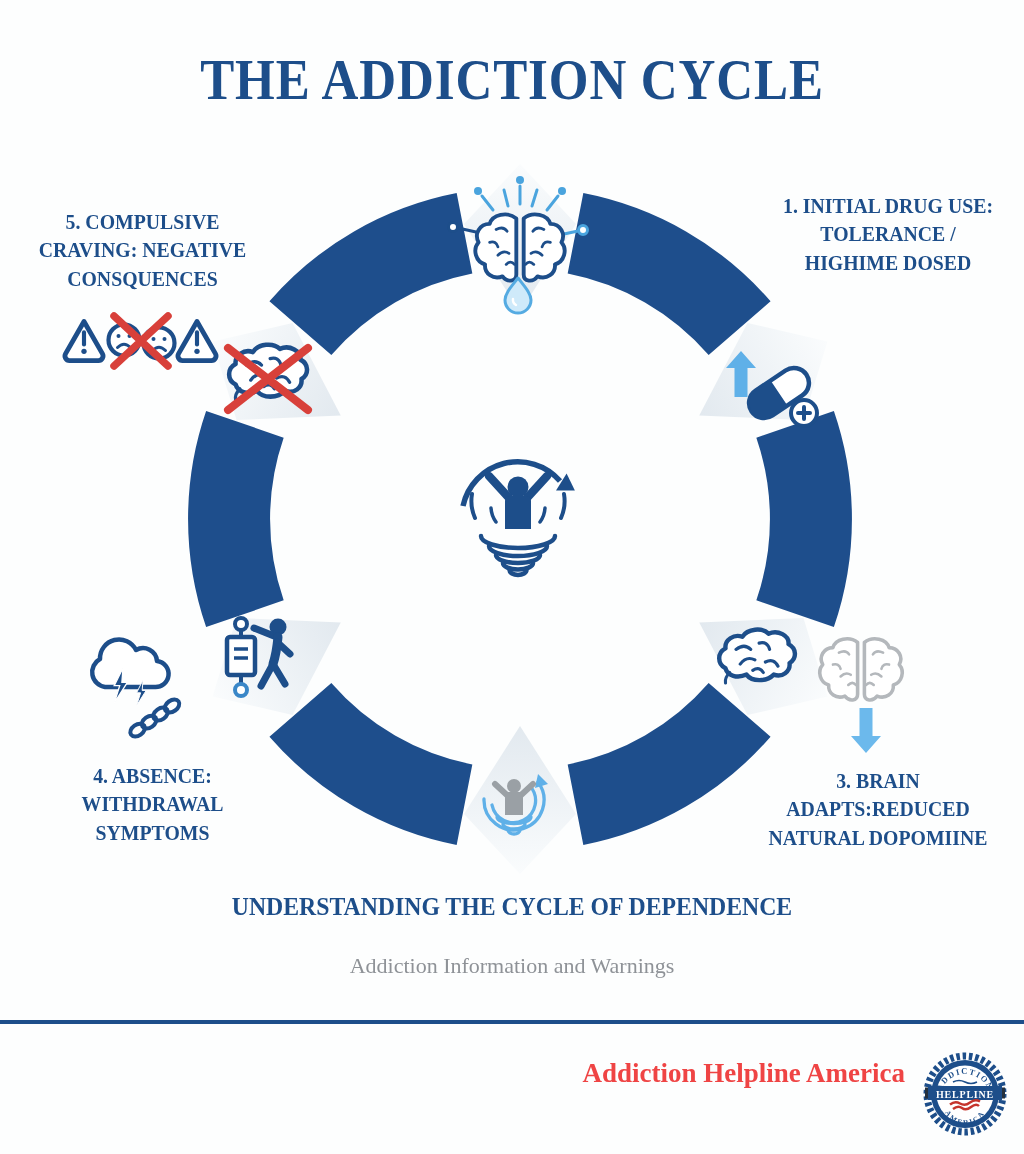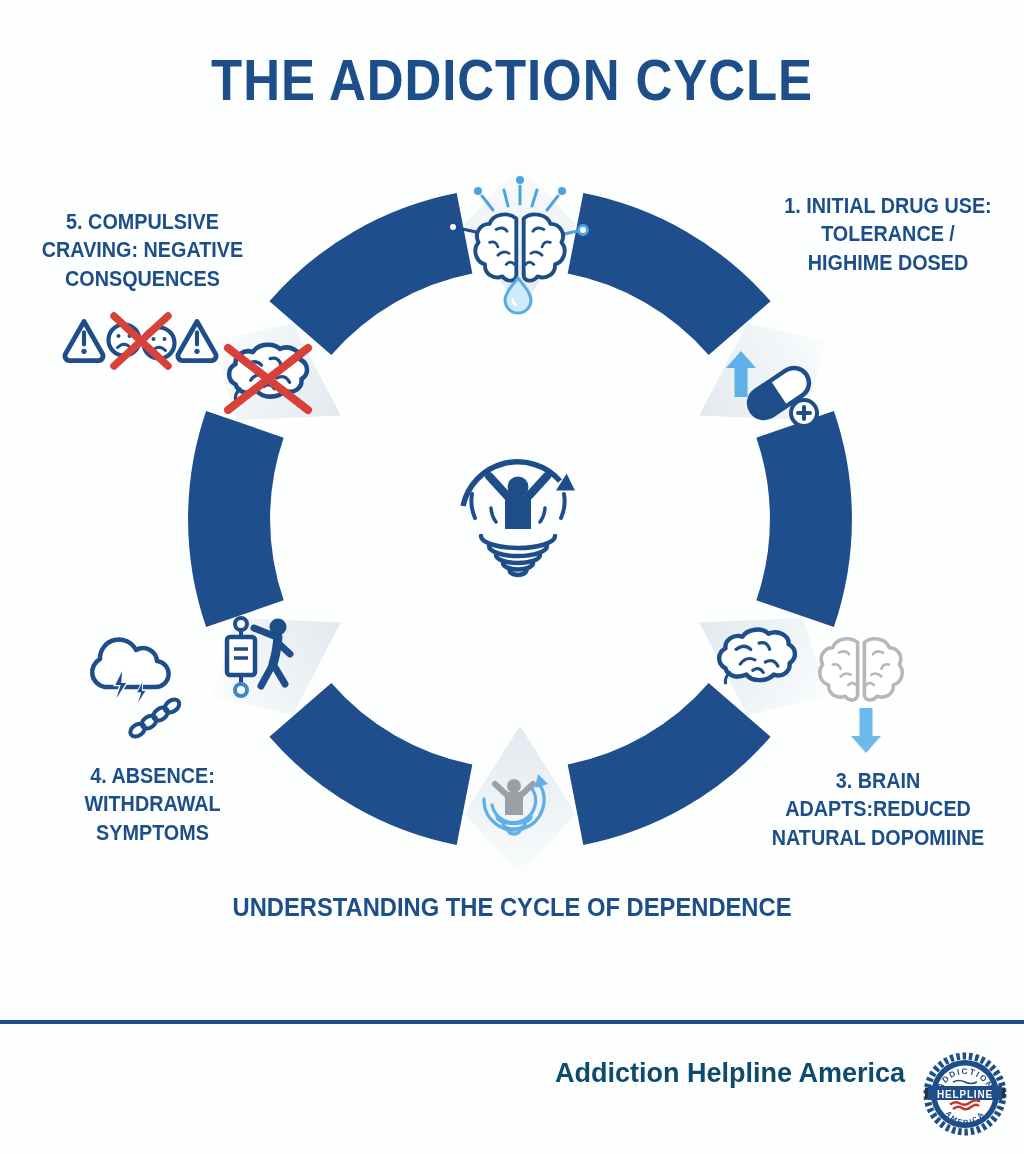--- a/index.html
+++ b/index.html
@@ -1,29 +1,29 @@
 <!DOCTYPE html>
 <html><head>
 <meta charset="utf-8">
 <style>
   html,body{margin:0;padding:0;background:#fdfefe;font-family:"Liberation Sans","DejaVu Sans",sans-serif;}
-  .page{position:relative;width:1024px;height:1154px;overflow:hidden;background:#fdfefe;}
+  .page{position:relative;width:1024px;height:1154px;overflow:hidden;background:#fdfefe;font-family:Liberation Serif, serif;}
   .title{position:absolute;top:46px;left:0;width:100%;text-align:center;font-size:58px;font-weight:700;
          color:#1d4e8a;letter-spacing:1px;transform:scaleX(0.88);}
   .stage-label{position:absolute;color:#1d4e8a;font-weight:700;font-size:21.5px;line-height:1.32;
          text-align:center;white-space:pre-line;transform:scaleX(0.92);}
   #label1{left:753px;top:192px;width:270px;}
   #label5{left:25px;top:208px;width:235px;}
   #label4{left:15px;top:762px;width:275px;}
   #label3{left:733px;top:767px;width:290px;}
   .subtitle{position:absolute;top:893px;left:0;width:100%;text-align:center;font-size:25px;font-weight:700;
          color:#1d4e8a;transform:scaleX(0.95);}
   .tagline{position:absolute;top:953px;left:0;width:100%;text-align:center;font-size:22px;color:#8e9297;}
   .divider{position:absolute;top:1020px;left:0;width:100%;height:4px;background:#1d4e8a;}
-  .brand{position:absolute;left:500px;top:1058px;width:405px;text-align:right;font-size:27px;font-weight:700;color:#0c4a6e;}
+  .brand{position:absolute;left:500px;top:1058px;width:405px;text-align:right;font-size:27px;font-weight:700;color:#ef4444;}
   .website{position:absolute;left:500px;top:1090px;width:405px;text-align:right;font-size:21px;color:#9b9ea2;}
   .badge{position:absolute;left:921px;top:1050px;}
   svg.diagram{position:absolute;left:0;top:0;}
   .bh{fill:#fff;stroke:currentColor;stroke-width:4.2;stroke-linejoin:round;}
   .bq{fill:none;stroke:currentColor;stroke-width:3;stroke-linecap:round;}
 </style>
 </head>
 <body>
 
 <div class="page">
@@ -214,20 +214,21 @@
 HIGHIME DOSED</div>
   <div class="stage-label" id="label3">3. BRAIN ADAPTS:REDUCED
 NATURAL DOPOMIINE</div>
   <div class="stage-label" id="label4">4. ABSENCE:
 WITHDRAWAL SYMPTOMS</div>
   <div class="stage-label" id="label5">5. COMPULSIVE
 CRAVING: NEGATIVE
 CONSQUENCES</div>
 
   <div class="subtitle">UNDERSTANDING THE CYCLE OF DEPENDENCE</div>
+  <div class="tagline">Addiction Information and Warnings</div>
 
   <div class="divider"></div>
 
   <div class="brand">Addiction Helpline America</div>
 
   <svg class="badge" width="88" height="88" viewBox="-44 -44 88 88">
     <defs>
       <path id="arcTop" d="M -25,5 A 25,25 0 0 1 25,5" fill="none"></path>
       <path id="arcBot" d="M -22,9 A 22,22 0 0 0 22,9" fill="none"></path>
     </defs>

